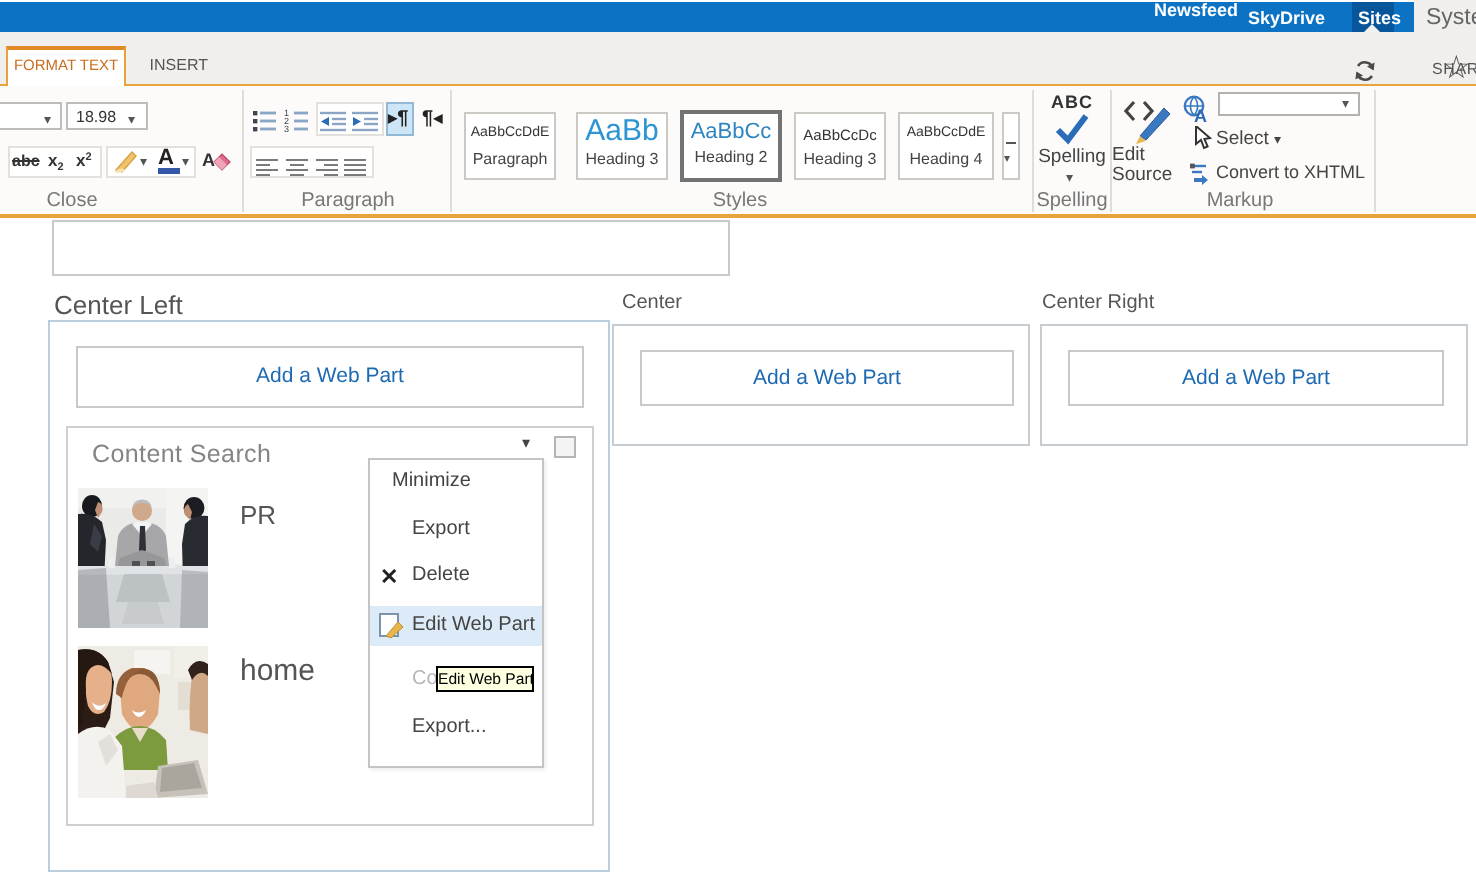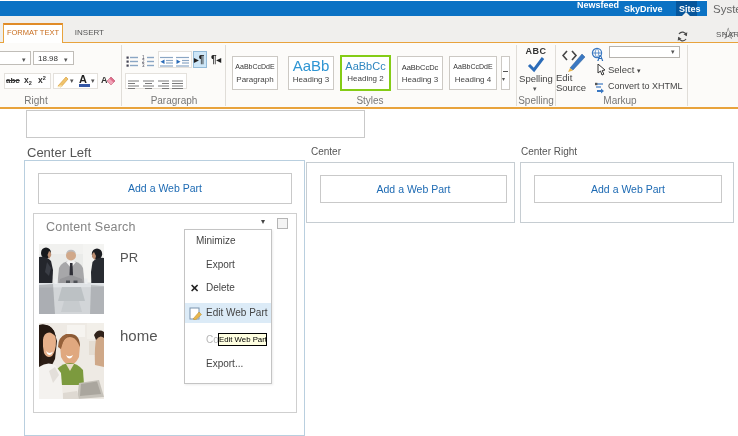--- a/index.html
+++ b/index.html
@@ -44,21 +44,21 @@
 
 <div class="ab" style="left:0;top:43px;width:738px;height:64px;background:#fcfbf9;"></div>
 <div class="ab" style="left:0;top:107px;width:738px;height:2px;background:#e8a33d;"></div>
 
 <div class="ab" style="left:121px;top:45px;width:1px;height:61px;background:#e0ddd8;"></div>
 <div class="ab" style="left:225px;top:45px;width:1px;height:61px;background:#e0ddd8;"></div>
 <div class="ab" style="left:516px;top:45px;width:1px;height:61px;background:#e0ddd8;"></div>
 <div class="ab" style="left:555px;top:45px;width:1px;height:61px;background:#e0ddd8;"></div>
 <div class="ab" style="left:687px;top:45px;width:1px;height:61px;background:#e0ddd8;"></div>
 
-<div class="ab lbl" style="left:16px;top:95px;width:40px;text-align:center;">Right</div>
+<div class="ab lbl" style="left:16px;top:95px;width:40px;text-align:center;">Close</div>
 <div class="ab lbl" style="left:144px;top:95px;width:60px;text-align:center;">Paragraph</div>
 <div class="ab lbl" style="left:340px;top:95px;width:60px;text-align:center;">Styles</div>
 <div class="ab lbl" style="left:506px;top:95px;width:60px;text-align:center;">Spelling</div>
 <div class="ab lbl" style="left:590px;top:95px;width:60px;text-align:center;">Markup</div>
 
 <div class="ab" style="left:-30px;top:51px;width:61px;height:14px;background:#fff;border:1px solid #c0bdb8;box-sizing:border-box;"></div>
 <div class="ab" style="left:22px;top:56px;color:#555;font-size:7px;">▾</div>
 <div class="ab" style="left:33px;top:51px;width:41px;height:14px;background:#fff;border:1px solid #c0bdb8;box-sizing:border-box;"></div>
 <div class="ab" style="left:38px;top:54px;color:#333;font-size:8px;">18.98</div>
 <div class="ab" style="left:64px;top:56px;color:#555;font-size:7px;">▾</div>
@@ -186,21 +186,21 @@
 </div>
 
 <div class="ab" style="left:232px;top:56px;width:46px;height:34px;background:#fff;border:1px solid #ccc9c4;box-sizing:border-box;">
   <div style="position:absolute;left:0;top:6px;width:44px;text-align:center;color:#333;font-size:7px;">AaBbCcDdE</div>
   <div style="position:absolute;left:0;top:18px;width:44px;text-align:center;color:#444;font-size:8px;">Paragraph</div>
 </div>
 <div class="ab" style="left:288px;top:56px;width:46px;height:34px;background:#fff;border:1px solid #ccc9c4;box-sizing:border-box;padding-left:28px;">
   <div style="position:absolute;left:0;top:0px;width:44px;text-align:center;color:#2e95d3;font-size:15px;">AaBb</div>
   <div style="position:absolute;left:0;top:18px;width:44px;text-align:center;color:#444;font-size:8px;">Heading 3</div>
 </div>
-<div class="ab" style="left:340px;top:55px;width:51px;height:36px;background:#fff;border:2px solid #84cc16;box-sizing:border-box;padding-left:19px;">
+<div class="ab" style="left:340px;top:55px;width:51px;height:36px;background:#fff;border:2px solid #737373;box-sizing:border-box;padding-left:19px;">
   <div style="position:absolute;left:0;top:3px;width:47px;text-align:center;color:#2e86c0;font-size:11px;">AaBbCc</div>
   <div style="position:absolute;left:0;top:17px;width:47px;text-align:center;color:#444;font-size:8px;">Heading 2</div>
 </div>
 <div class="ab" style="left:397px;top:56px;width:46px;height:34px;background:#fff;border:1px solid #ccc9c4;box-sizing:border-box;">
   <div style="position:absolute;left:0;top:6px;width:44px;text-align:center;color:#333;font-size:7.5px;">AaBbCcDc</div>
   <div style="position:absolute;left:0;top:18px;width:44px;text-align:center;color:#444;font-size:8px;">Heading 3</div>
 </div>
 <div class="ab" style="left:449px;top:56px;width:48px;height:34px;background:#fff;border:1px solid #ccc9c4;box-sizing:border-box;">
   <div style="position:absolute;left:0;top:6px;width:46px;text-align:center;color:#333;font-size:7px;">AaBbCcDdE</div>
   <div style="position:absolute;left:0;top:18px;width:46px;text-align:center;color:#444;font-size:8px;">Heading 4</div>

